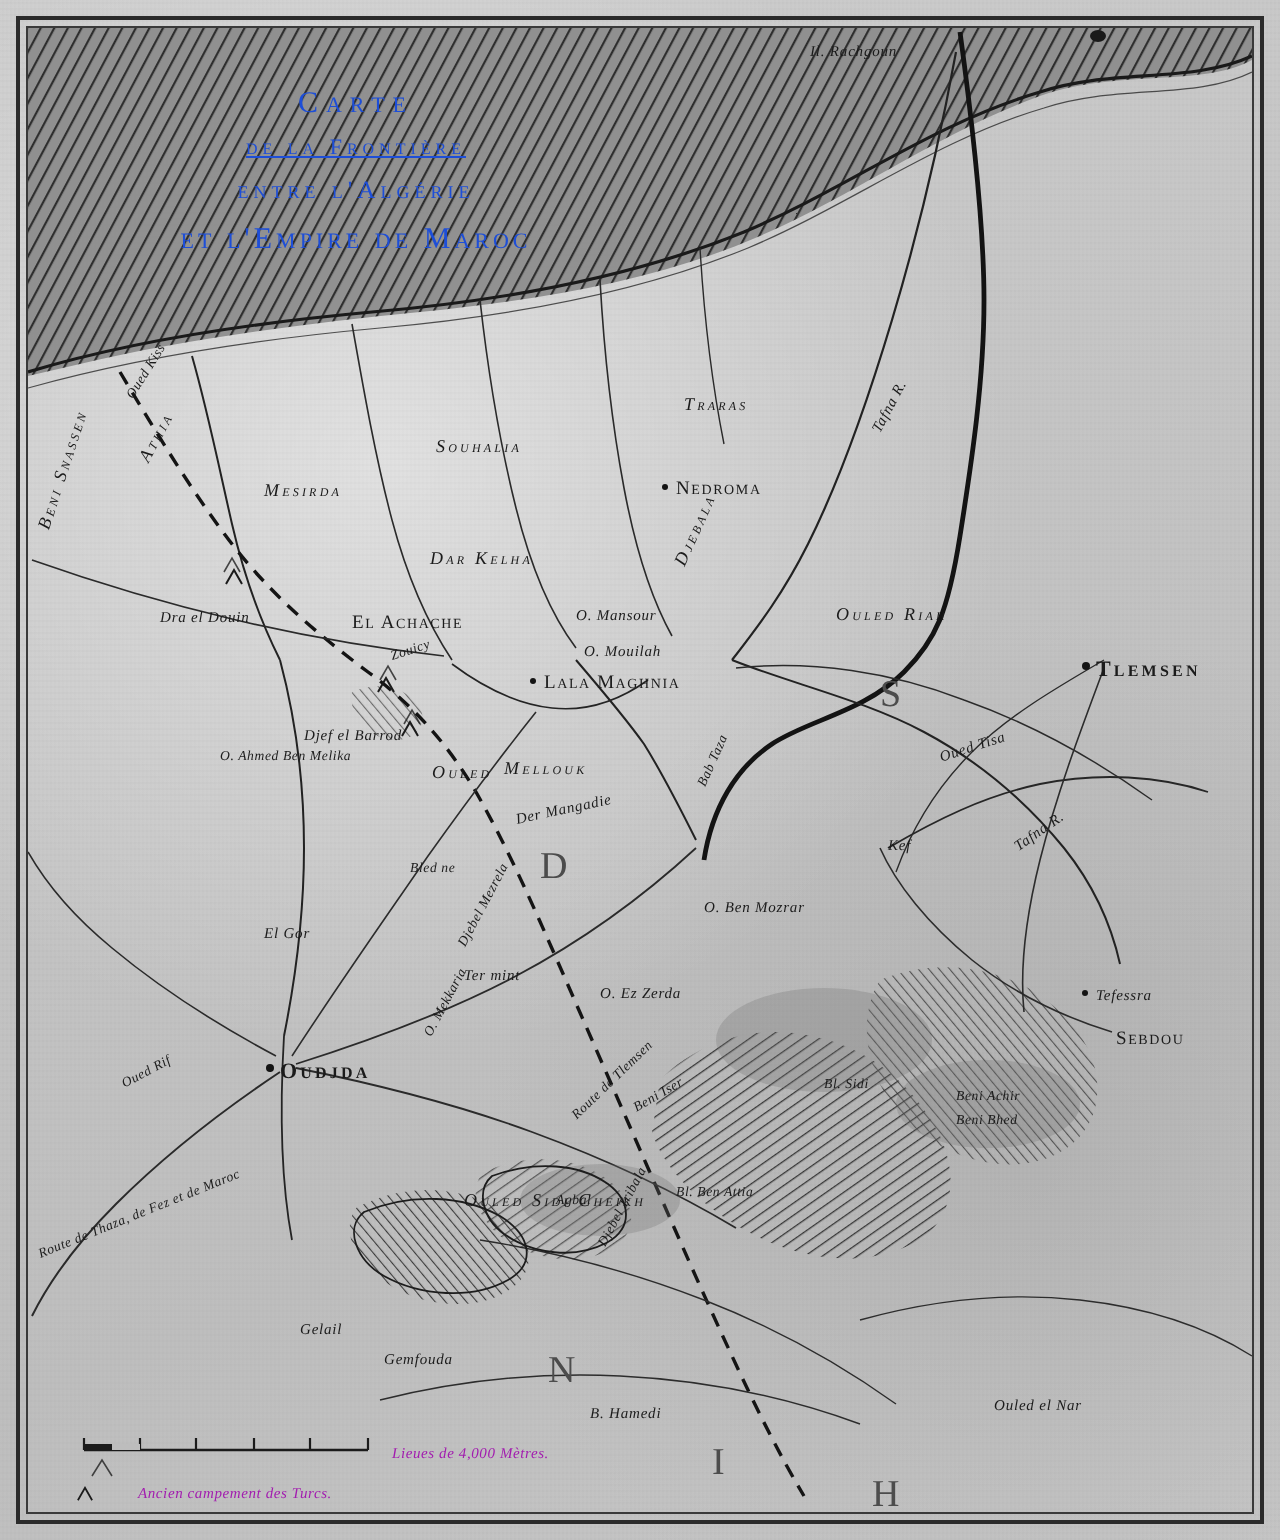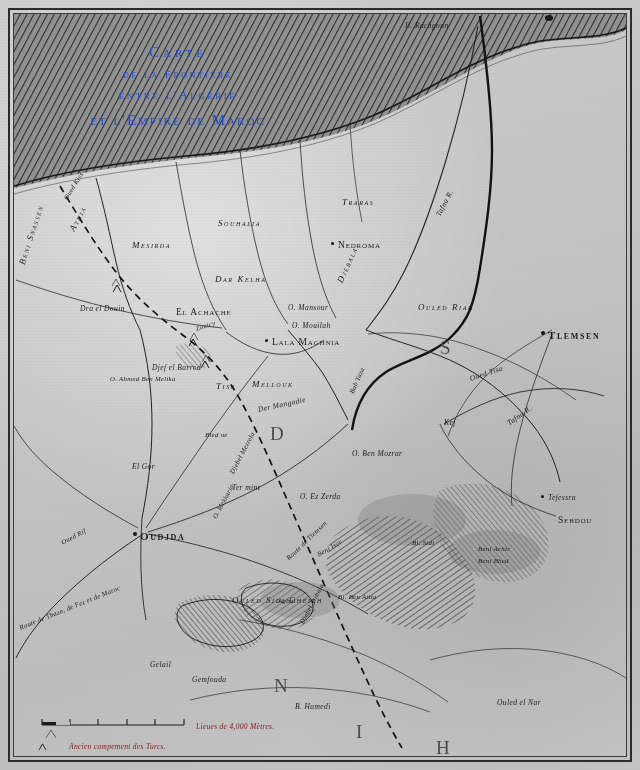--- a/index.html
+++ b/index.html
@@ -67,20 +67,21 @@
     font-size: 15px;
     letter-spacing: 4px;
     font-variant: small-caps;
     font-weight: 400;
   }
   .t2 {
     font-size: 11px;
     letter-spacing: 2.5px;
     font-variant: small-caps;
     margin-top: 7px;
+    text-decoration: underline;
   }
   .t3 {
     font-size: 12.5px;
     letter-spacing: 2.5px;
     font-variant: small-caps;
     margin-top: 8px;
   }
   .t4 {
     font-size: 15px;
     letter-spacing: 2px;
@@ -136,21 +137,21 @@
     background: #141414;
     border-radius: 50%;
   }
   .dot.big { width: 4px; height: 4px; }
   
   #legend {
     position: absolute;
     left: 38px;
     top: 712px;
     width: 330px;
-    color: #7f1d1d;
+    color: #a21caf;
   }
   .legend-row {
     display: flex;
     align-items: flex-end;
     gap: 8px;
   }
   .scale-txt {
     font-size: 7.5px;
     font-style: italic;
     letter-spacing: .3px;
@@ -316,21 +317,21 @@
       <div class="lbl small" style="left: 548px; top: 494px;">Tefessra</div>
       <div class="lbl small" style="left: 405px; top: 22px;">Il. Rachgoun</div>
       <div class="lbl tribe" style="left: 342px; top: 198px;">Traras</div>
       <div class="lbl tribe" style="left: 218px; top: 219px;">Souhalia</div>
       <div class="lbl tribe" style="left: 132px; top: 241px;">Mesirda</div>
       <div class="lbl tribe" style="left: 215px; top: 275px;">Dar Kelha</div>
       <div class="lbl tribe" style="left: 72px; top: 226px; transform: rotate(-62deg);">Athia</div>
       <div class="lbl tribe" style="left: 340px; top: 278px; transform: rotate(-66deg);">Djebala</div>
       <div class="lbl tribe" style="left: 418px; top: 303px;">Ouled Riah</div>
       <div class="lbl tribe" style="left: 252px; top: 380px;">Mellouk</div>
-      <div class="lbl tribe" style="left: 216px; top: 382px;">Tisa</div>
+      <div class="lbl tribe" style="left: 216px; top: 382px;">Ouled</div>
       <div class="lbl tribe" style="left: 22px; top: 260px; transform: rotate(-72deg);">Beni Snassen</div>
       <div class="lbl tribe" style="left: 232px; top: 596px; text-align: center;">Ouled Sidi Cheikh</div>
       <div class="lbl small" style="left: 438px; top: 212px; transform: rotate(-62deg);">Tafna R.</div>
       <div class="lbl small" style="left: 508px; top: 420px; transform: rotate(-35deg);">Tafna R.</div>
       <div class="lbl small" style="left: 470px; top: 375px; transform: rotate(-18deg);">Oued Tisa</div>
       <div class="lbl small" style="left: 444px; top: 419px;">Kef</div>
       <div class="lbl small" style="left: 352px; top: 450px;">O. Ben Mozrar</div>
       <div class="lbl small" style="left: 300px; top: 493px;">O. Ez Zerda</div>
       <div class="lbl small" style="left: 232px; top: 484px;">Ter mint</div>
       <div class="lbl small" style="left: 258px; top: 406px; transform: rotate(-12deg);">Der Mangadie</div>

